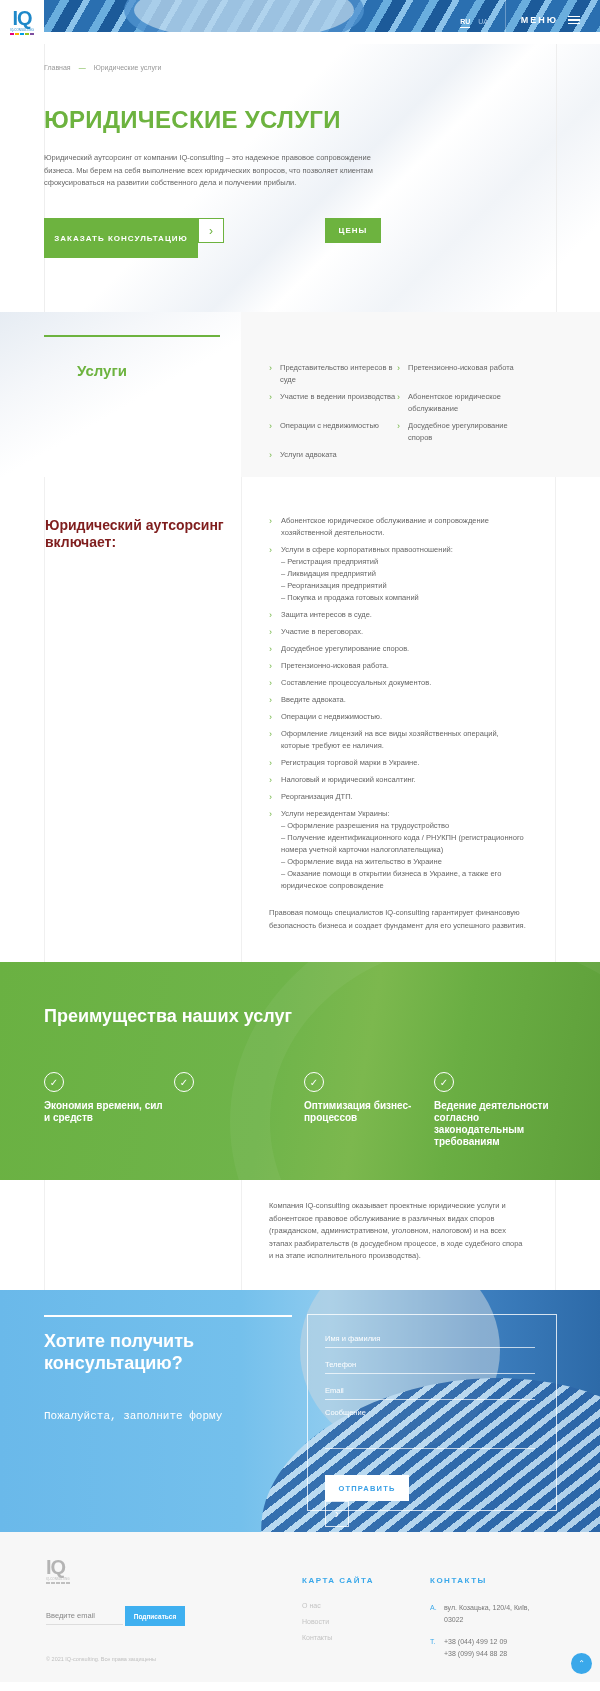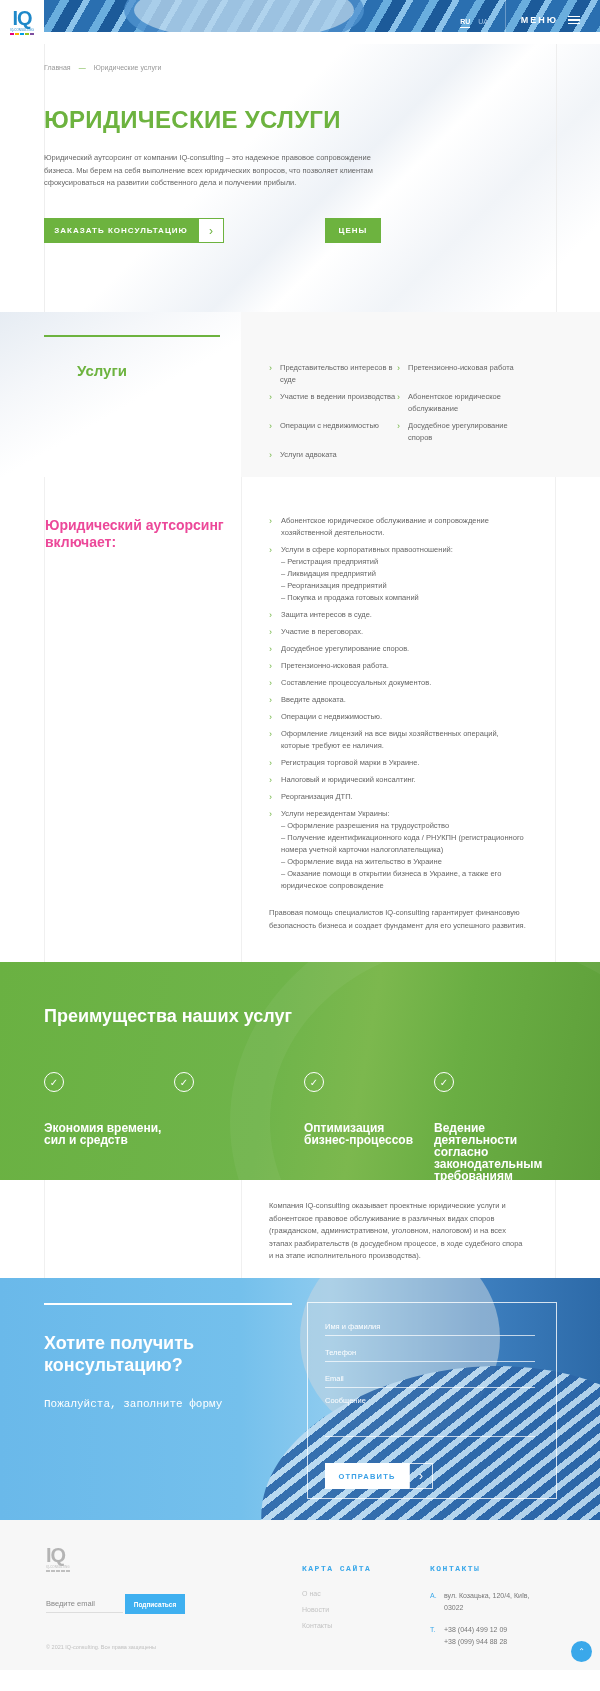--- a/index.html
+++ b/index.html
@@ -26,90 +26,90 @@
   .burger i { display: block; height: 1.5px; background: #fff; }
 
   
   .hero { position: relative; height: 268px; background: linear-gradient(135deg, #ffffff 40%, #eef2f7 55%, #ffffff 62%, #f1f4f8 75%, #ffffff 90%); }
   .hero .grid-line { position: absolute; top: 0; bottom: 0; width: 1px; background: #eeeeee; }
   .breadcrumb { position: absolute; left: 44px; top: 20px; font-size: 7px; color: #999; display: flex; gap: 8px; }
   .breadcrumb .sep { color: #6db33f; }
   .hero-title { position: absolute; left: 44px; top: 62px; font-size: 24px; font-weight: bold; color: #6db33f; letter-spacing: .3px; }
   .hero-text { position: absolute; left: 44px; top: 108px; width: 330px; font-size: 7.5px; line-height: 12.5px; color: #666; }
   .btn-consult { position: absolute; left: 44px; top: 174px; display: flex; cursor: pointer; }
-  .btn-consult .lbl { width: 154px; height: 25px; background: #6db33f; color: #fff; font-size: 8px; font-weight: bold; letter-spacing: 1px; display: flex; align-items: center; justify-content: center; }
+  .btn-consult .lbl { width: 154px; height: 40px; background: #6db33f; color: #fff; font-size: 8px; font-weight: bold; letter-spacing: 1px; display: flex; align-items: center; justify-content: center; }
   .btn-consult .arr { width: 26px; height: 25px; border: 1px solid #6db33f; color: #6db33f; display: flex; align-items: center; justify-content: center; font-size: 12px; background: #fff; }
   .btn-prices { position: absolute; left: 325px; top: 174px; width: 56px; height: 25px; background: #6db33f; color: #fff; font-size: 8px; font-weight: bold; letter-spacing: 1px; display: flex; align-items: center; justify-content: center; cursor: pointer; }
 
   
   .services { position: relative; height: 165px; display: flex; }
   .services .left { width: 241px; position: relative; background: linear-gradient(150deg, #e6ecf3 0%, #f5f7fa 30%, #ffffff 55%); }
   .services .green-rule { position: absolute; left: 44px; top: 23px; width: 176px; height: 2px; background: #6db33f; }
   .services .title { position: absolute; left: 44px; top: 50px; font-size: 15px; font-weight: bold; color: #6db33f; margin-left: 33px; }
   .services .right { flex: 1; background: #f8f8f8; position: relative; }
   .svc-grid { position: absolute; left: 28px; top: 50px; display: grid; grid-template-columns: 128px 128px; row-gap: 5px; }
   .svc-item { display: flex; gap: 8px; font-size: 7.5px; line-height: 12px; color: #666; cursor: pointer; }
   .chev { color: #6db33f; font-size: 9px; line-height: 12px; flex: 0 0 auto; }
 
   
   .outs { position: relative; display: flex; }
   .outs .left { width: 241px; position: relative; border-left: 1px solid #f0f0f0; margin-left: 44px; }
-  .outs .left .title { position: absolute; left: 0; top: 40px; width: 180px; font-size: 14px; font-weight: bold; color: #ec4899; line-height: 17px; margin-left: 0; }
+  .outs .left .title { position: absolute; left: 0; top: 40px; width: 180px; font-size: 14px; font-weight: bold; color: #7f1d1d; line-height: 17px; margin-left: 0; }
   .outs .right { flex: 1; padding: 38px 28px 30px 27px; border-left: 1px solid #f0f0f0; border-right: 1px solid #f0f0f0; margin-right: 44px; }
   .out-list { list-style: none; }
   .out-item { display: flex; gap: 9px; font-size: 7.5px; line-height: 12px; color: #666; margin-bottom: 5px; }
   .out-item .body { flex: 1; }
   .out-item .sub { display: block; }
   .out-note { margin-top: 15px; font-size: 7.5px; line-height: 12.5px; color: #666; }
 
   
   .adv { position: relative; height: 218px; background: linear-gradient(100deg, #6ab142 0%, #6fb44a 45%, #7cb84e 60%, #6aae43 75%, #5e9f3a 100%); overflow: hidden; }
   .adv::before { content: ""; position: absolute; left: 230px; top: -60px; width: 420px; height: 360px; border-radius: 50%; border: 40px solid rgba(255,255,255,.05); }
   .adv-title { position: absolute; left: 44px; top: 44px; font-size: 18px; color: #fff; }
   .adv-title b { font-weight: bold; }
   .adv-items { position: absolute; left: 44px; top: 110px; display: flex; }
   .adv-item { width: 130px; }
   .adv-icon { width: 20px; height: 20px; border: 1.2px solid #fff; border-radius: 50%; display: flex; align-items: center; justify-content: center; color: #fff; font-size: 10px; }
-  .adv-text { margin-top: 30px; font-size: 12px; font-weight: bold; line-height: 12px; color: #fff; width: 120px; }
-
-  
-  .company { position: relative; height: 98px; display: flex; }
+  .adv-text { margin-top: 8px; font-size: 10px; font-weight: bold; line-height: 12px; color: #fff; width: 120px; }
+
+  
+  .company { position: relative; height: 110px; display: flex; }
   .company .left { width: 241px; border-left: 1px solid #f0f0f0; margin-left: 44px; width: 197px; }
   .company .right { flex: 1; padding: 20px 28px 0 27px; border-left: 1px solid #f0f0f0; border-right: 1px solid #f0f0f0; margin-right: 44px; font-size: 7.5px; line-height: 12.5px; color: #666; }
 
   
   .consult { position: relative; height: 242px; overflow: hidden;
     background: linear-gradient(90deg, #6ab9ea 0%, #74c0ec 40%, #8ecbef 55%, #3d7fbf 80%, #2d6aa8 100%); }
   .consult .stripes { position: absolute; left: 260px; top: 90px; width: 420px; height: 260px; border-radius: 50%;
     background: repeating-linear-gradient(150deg, #2c66a8 0, #2c66a8 8px, #bfdcf1 8px, #bfdcf1 14px); transform: rotate(-8deg); opacity: .9; }
   .consult .arch { position: absolute; left: 300px; top: -40px; width: 200px; height: 200px; border-radius: 50%; background: #c6d6e0; opacity: .55; }
   .consult .rule { position: absolute; left: 44px; top: 25px; width: 248px; height: 2px; background: #fff; }
-  .consult .title { position: absolute; left: 44px; top: 54px; font-size: 18px; color: #fff; line-height: 22px; }
+  .consult .title { position: absolute; left: 44px; top: 40px; font-size: 18px; color: #fff; line-height: 22px; }
   .consult .title b { font-weight: bold; }
   .consult .subtitle { position: absolute; left: 44px; top: 120px; font-size: 11px; color: #fff; font-family: Liberation Mono, monospace; }
   .form-box { position: absolute; left: 307px; top: 24px; width: 250px; height: 197px; border: 1px solid rgba(255,255,255,.8); }
   .field { position: absolute; left: 17px; width: 210px; border: none; border-bottom: 1px solid rgba(255,255,255,.7); background: transparent; color: #fff; font-family: "Liberation Sans", sans-serif; font-size: 7.5px; height: 18px; padding: 0; outline: none; }
   .field::placeholder { color: #fff; }
   .field.msg { height: 44px; resize: none; padding-top: 3px; }
-  .send-btn { position: absolute; left: 17px; top: 160px; display: flex; cursor: pointer; }
+  .send-btn { position: absolute; left: 17px; top: 160px; display: flex; cursor: pointer; flex-direction: column; }
   .send-btn .lbl { width: 84px; height: 26px; background: #fff; color: #3aa0e6; font-size: 7.5px; font-weight: bold; letter-spacing: 1.2px; display: flex; align-items: center; justify-content: center; }
   .send-btn .arr { width: 24px; height: 26px; border: 1px solid rgba(255,255,255,.8); color: #fff; display: flex; align-items: center; justify-content: center; font-size: 12px; }
 
   
   .footer { position: relative; height: 150px; background: #f7f7f7; }
   .f-logo { position: absolute; left: 46px; top: 25px; display: flex; flex-direction: column; }
   .f-logo .lt { font-size: 20px; font-weight: bold; color: #b4b4b4; line-height: 20px; letter-spacing: -1px; }
   .f-logo .ls { font-size: 3px; color: #bbb; }
   .f-logo .ld { display: flex; gap: 1px; margin-top: 1px; }
   .f-logo .ld i { width: 4px; height: 2px; background: #c0c0c0; display: block; }
   .sub-input { position: absolute; left: 46px; top: 75px; width: 77px; height: 18px; border: none; border-bottom: 1px solid #ddd; background: transparent; font-family: "Liberation Sans", sans-serif; font-size: 7.5px; color: #888; outline: none; }
   .sub-input::placeholder { color: #888; }
   .sub-btn { position: absolute; left: 125px; top: 74px; width: 60px; height: 20px; background: #3fb0f0; color: #fff; font-size: 6.5px; font-weight: bold; border: none; display: flex; align-items: center; justify-content: center; cursor: pointer; }
   .copyright { position: absolute; left: 46px; top: 124px; font-size: 5.5px; color: #c0c0c0; }
-  .f-col-title { position: absolute; top: 44px; font-size: 8px; font-weight: bold; color: #3aa8ea; letter-spacing: 1.5px; font-family: Liberation Mono, monospace; }
+  .f-col-title { position: absolute; top: 44px; font-size: 8px; font-weight: bold; color: #3aa8ea; letter-spacing: 1.5px; }
   .sitemap { position: absolute; left: 302px; top: 70px; display: flex; flex-direction: column; gap: 9px; }
   .sitemap a { font-size: 7px; color: #c4c4c4; text-decoration: none; cursor: pointer; }
   .contacts { position: absolute; left: 430px; top: 70px; font-size: 7px; color: #777; line-height: 12px; }
   .contacts .row { display: flex; gap: 6px; margin-bottom: 10px; }
   .contacts .k { color: #3aa8ea; width: 8px; }
   .to-top { position: absolute; right: 8px; top: 121px; width: 21px; height: 21px; border-radius: 50%; background: #3aa8ea; color: #fff; font-size: 8px; display: flex; align-items: center; justify-content: center; cursor: pointer; }
 </style>
 </head>
 <body>
 

